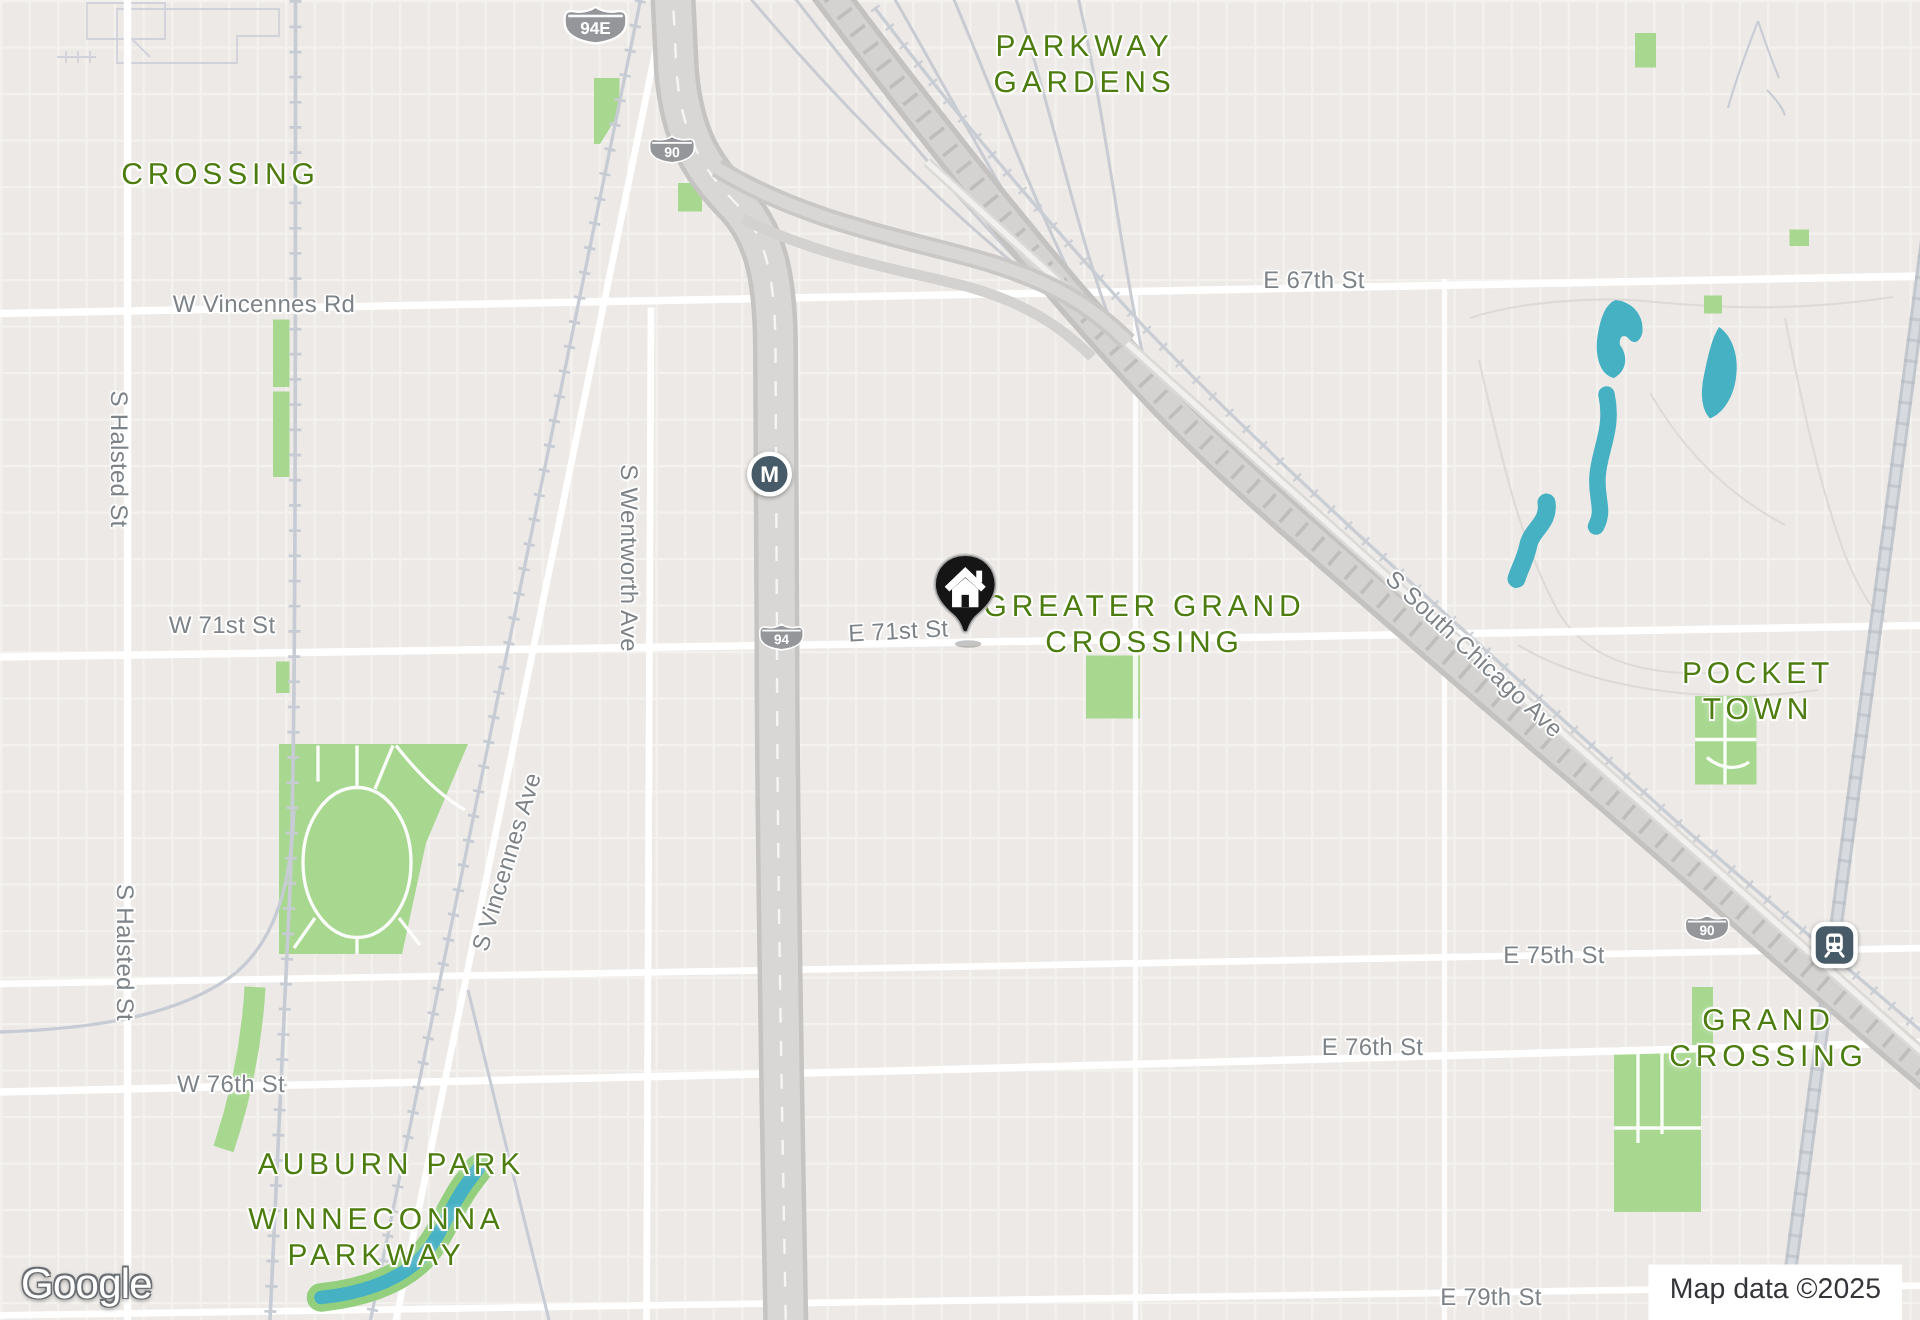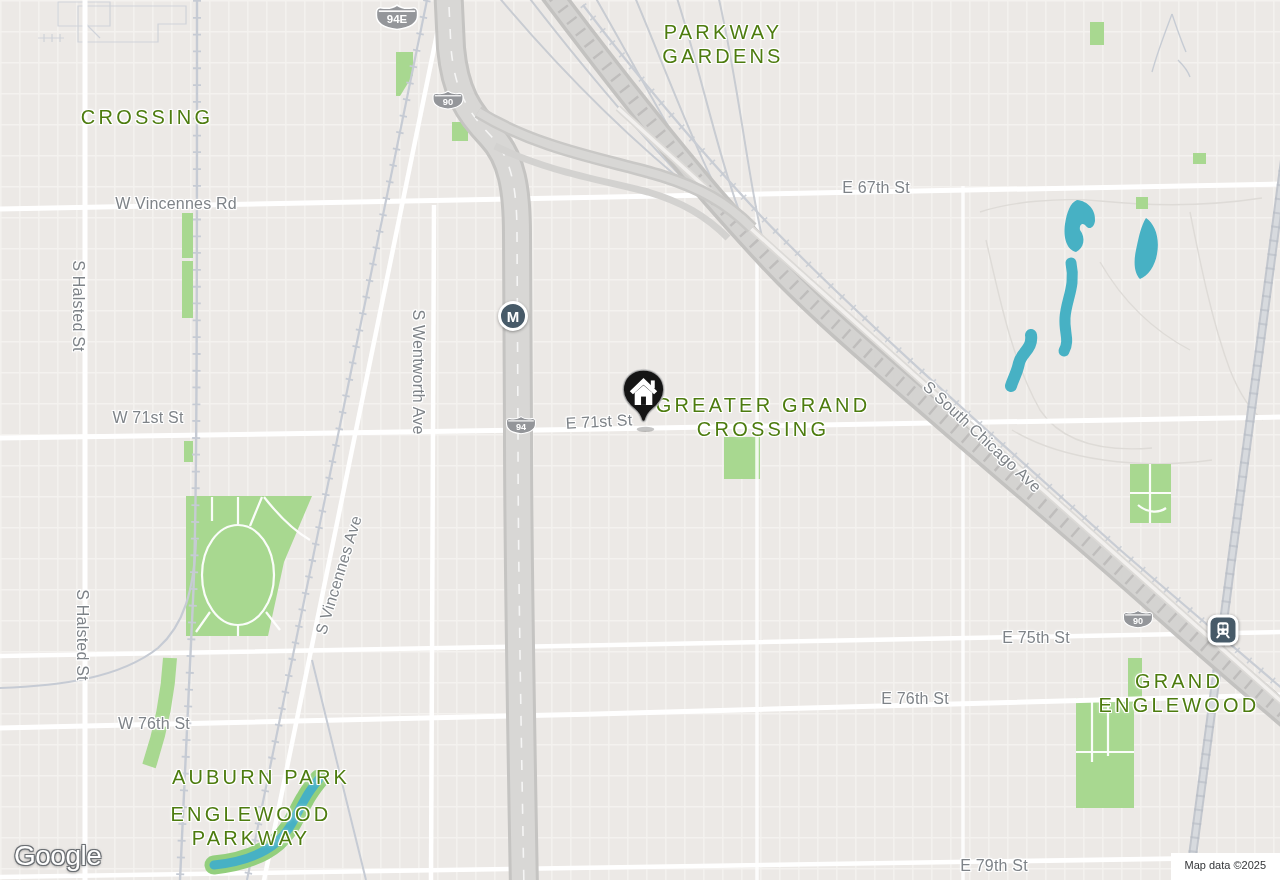--- a/index.html
+++ b/index.html
@@ -19,22 +19,22 @@
     box-shadow:0 1px 3px rgba(0,0,0,.35);display:flex;align-items:center;justify-content:center;
     color:#fff;font-size:15px;font-weight:700;}
   .ticon{position:absolute;transform:translate(-50%,-50%);z-index:5;
     width:25px;height:25px;border-radius:9px;background:#475a68;border:3px solid #fff;
     box-shadow:0 1px 3px rgba(0,0,0,.35);display:flex;align-items:center;justify-content:center;}
   .homepin{position:absolute;z-index:6;}
   .glogo{position:absolute;left:14px;top:840px;z-index:8;font-size:28px;font-weight:400;
     color:#fff;letter-spacing:-.5px;
     text-shadow:1px 1px 0 #6b6f73,-1px -1px 0 #6b6f73,1px -1px 0 #6b6f73,
       -1px 1px 0 #6b6f73,0 0 3px #6b6f73,0 2px 3px rgba(0,0,0,.25);}
-  .attrib{position:absolute;right:0;bottom:0;z-index:8;background:#fff;
-    padding:6px 14px 9px 14px;font-size:11px;color:#333538;}
+  .attrib{position:absolute;right:12px;bottom:0;z-index:8;background:#fff;
+    padding:6px 14px 9px 14px;font-size:19px;color:#333538;}
 </style>
 </head>
 <body>
 
 <div id="map">
 
 <svg id="basemap" width="1280" height="880" viewBox="0 0 1280 880">
   <defs>
     <pattern id="grid" width="19" height="31" patternUnits="userSpaceOnUse">
       <path d="M0.8,0 V31 M0,0.8 H19" stroke="#f4f2ef" stroke-width="1.5" fill="none"></path>
@@ -160,25 +160,26 @@
     <path stroke="#93cf7d" stroke-width="19" d="M214,865 C242,862 263,854 277,842 C291,830 296,814 305,799 C310,790 315,784 319,779"></path>
     <path stroke="#47b1c4" stroke-width="9" d="M214,865 C242,862 263,854 277,842 C291,830 296,814 305,799 C310,790 315,784 319,779"></path>
   </g>
 </svg>
 
 <div class="label nbhd" style="left:147px;top:117px">CROSSING</div>
 <div class="label nbhd" style="left:723px;top:44px">PARKWAY
 GARDENS</div>
 <div class="label nbhd" style="left:763px;top:417px">GREATER GRAND
 CROSSING</div>
+<div class="label nbhd" style="left:1172px;top:462px">POCKET TOWN</div>
 <div class="label nbhd" style="left:261px;top:777px">AUBURN PARK</div>
-<div class="label nbhd" style="left:251px;top:826px">ENGLEWOOD
+<div class="label nbhd" style="left:251px;top:826px">WINNECONNA
 PARKWAY</div>
 <div class="label nbhd" style="left:1179px;top:693px">GRAND
-ENGLEWOOD</div>
+CROSSING</div>
 
 <div class="label street" style="left:176px;top:204px">W Vincennes Rd</div>
 <div class="label street" style="left:876px;top:188px">E 67th St</div>
 <div class="label street" style="left:78px;top:306px;transform:translate(-50%,-50%) rotate(90deg)">S Halsted St</div>
 <div class="label street" style="left:82px;top:635px;transform:translate(-50%,-50%) rotate(90deg)">S Halsted St</div>
 <div class="label street" style="left:148px;top:418px">W 71st St</div>
 <div class="label street" style="left:599px;top:422px;transform:translate(-50%,-50%) rotate(-3deg)">E 71st St</div>
 <div class="label street" style="left:418px;top:372px;transform:translate(-50%,-50%) rotate(90deg)">S Wentworth Ave</div>
 <div class="label street" style="left:339px;top:575px;transform:translate(-50%,-50%) rotate(-73deg)">S Vincennes Ave</div>
 <div class="label street" style="left:982px;top:437px;transform:translate(-50%,-50%) rotate(43deg)">S South Chicago Ave</div>

